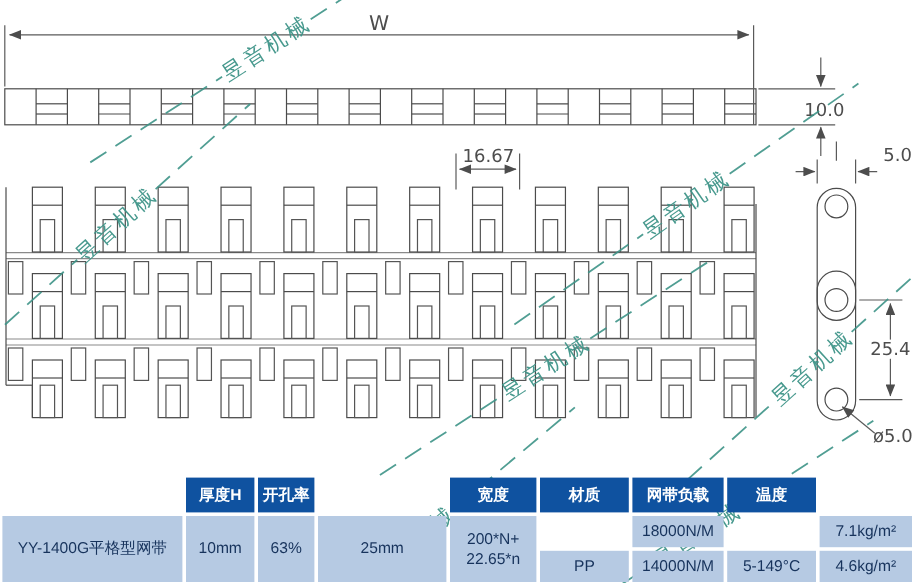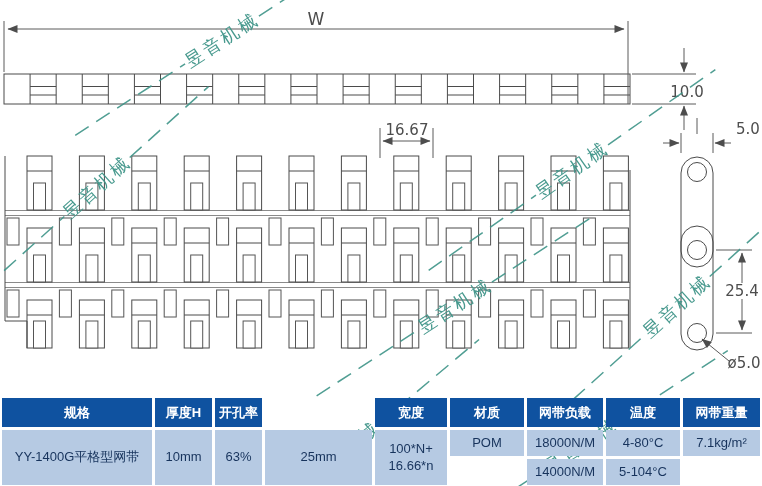--- a/index.html
+++ b/index.html
@@ -321,38 +321,36 @@
       </g>
       <g transform="translate(581,446) rotate(-33)">
         <line x1="-175" y1="0" x2="-44" y2="0" stroke="#3e9488" stroke-width="1.5" stroke-dasharray="16 9" opacity="0.9"></line>
         <line x1="44" y1="0" x2="175" y2="0" stroke="#3e9488" stroke-width="1.5" stroke-dasharray="16 9" opacity="0.9"></line>
         <text x="0" y="6" text-anchor="middle" fill="#3e9488" font-size="18" letter-spacing="3" opacity="0.95">昱音机械</text>
       </g>
     </g>
 </svg>
 
 <div class="spec-table">
-  <div class="th c1">规格</div>
   <div class="th c2">厚度H</div>
   <div class="th c3">开孔率</div>
   <div class="th c5">宽度</div>
   <div class="th c6">材质</div>
   <div class="th c7">网带负载</div>
   <div class="th c8">温度</div>
-  <div class="th c9">网带重量</div>
 
   <div class="td c1 span2">YY-1400G平格型网带</div>
   <div class="td c2 span2">10mm</div>
   <div class="td c3 span2">63%</div>
   <div class="td c4 span2">25mm</div>
   <div class="td c5 span2">
-    <div>100*N+</div>
-    <div>16.66*n</div>
+    <div>200*N+</div>
+    <div>22.65*n</div>
   </div>
 
-  <div class="td c6 r1">POM</div>
   <div class="td c7 r1">18000N/M</div>
-  <div class="td c8 r1">4-80°C</div>
   <div class="td c9 r1">7.1kg/m²</div>
 
+  <div class="td c6 r2">PP</div>
   <div class="td c7 r2">14000N/M</div>
-  <div class="td c8 r2">5-104°C</div>
+  <div class="td c8 r2">5-149°C</div>
+  <div class="td c9 r2">4.6kg/m²</div>
 </div>
 
 </body></html>

